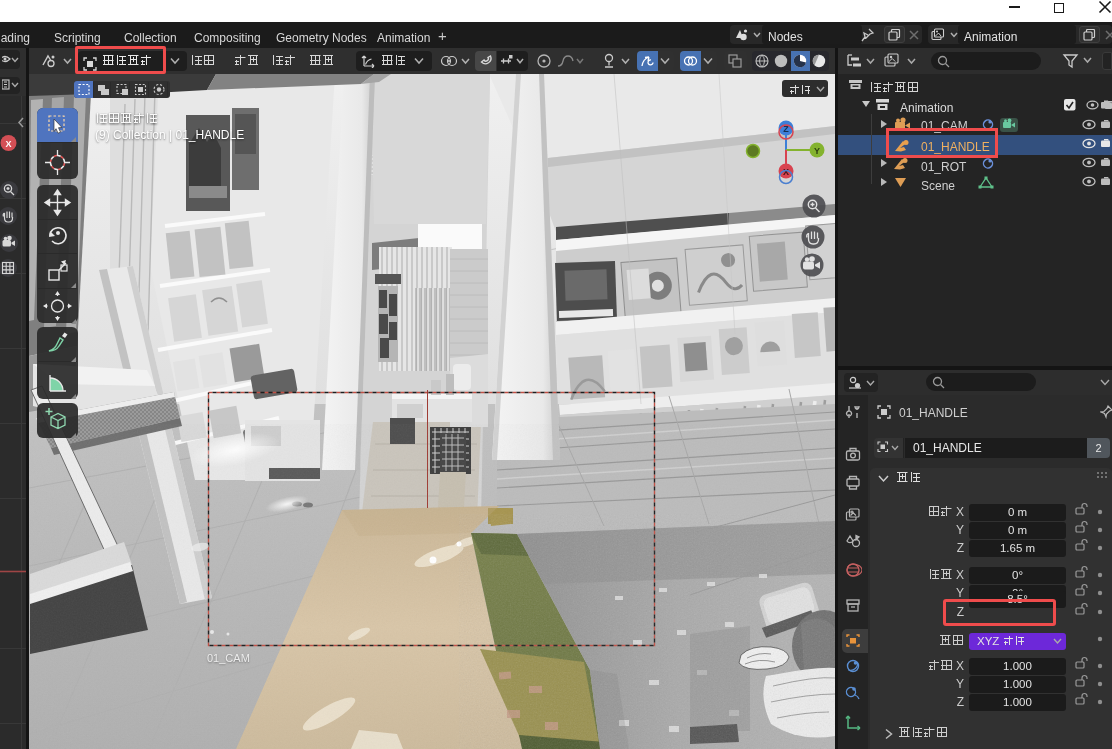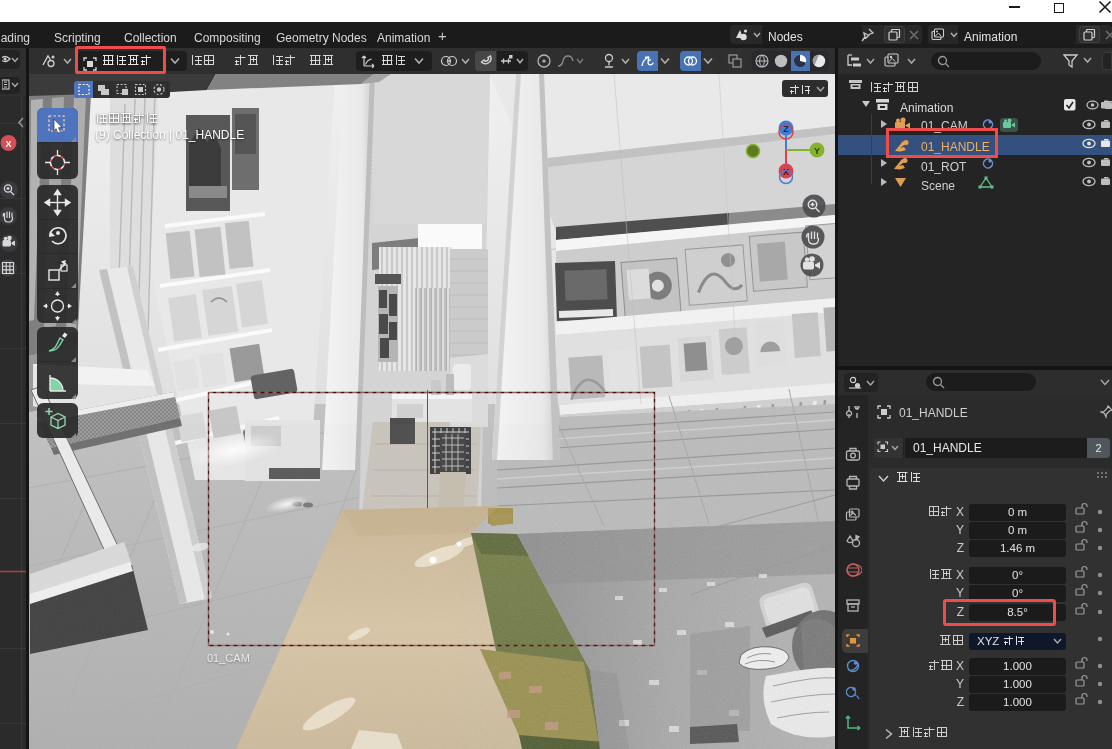--- a/index.html
+++ b/index.html
@@ -1024,29 +1024,29 @@
         <circle cx="6" cy="6" r="1"></circle>
         <circle cx="10" cy="6" r="1"></circle>
       </g>
     </svg>
 
   <div class="pl" style="top:135px"><i class="cj ca"></i><i class="cj cc"></i> X</div>
     <div class="pf" style="top:134px">0 m</div>
   <div class="pl" style="top:153px">Y</div>
     <div class="pf" style="top:152px">0 m</div>
   <div class="pl" style="top:171px">Z</div>
-    <div class="pf" style="top:170px">1.46 m</div>
+    <div class="pf" style="top:170px">1.65 m</div>
   <div class="pl" style="top:198px"><i class="cj cb"></i><i class="cj cd"></i> X</div>
     <div class="pf" style="top:197px">0°</div>
   <div class="pl" style="top:216px">Y</div>
     <div class="pf" style="top:215px">0°</div>
   <div class="pl" style="top:235px">Z</div>
-    <div class="pf" style="top:234px">8.5°</div>
+    <div class="pf" style="top:221px">8.5°</div>
   <div class="pl" style="top:264px"><i class="cj cd"></i><i class="cj ca"></i></div>
-  <div class="pf" style="top:263px;background:#0f172a;text-align:left;padding-left:8px">XYZ <i class="cj cc s9"></i><i class="cj cb s9"></i></div>
+  <div class="pf" style="top:263px;background:#6d28d9;text-align:left;padding-left:8px">XYZ <i class="cj cc s9"></i><i class="cj cb s9"></i></div>
   <svg class="a" style="left:215px;top:268px" width="10" height="8">
       <path d="M1 1 l3.5 4 3.5-4" stroke="#aaa" stroke-width="1.4" fill="none"></path>
     </svg>
   <div class="pl" style="top:289px"><i class="cj cc"></i><i class="cj ca"></i> X</div>
     <div class="pf" style="top:288px">1.000</div>
   <div class="pl" style="top:307px">Y</div>
     <div class="pf" style="top:306px">1.000</div>
   <div class="pl" style="top:325px">Z</div>
     <div class="pf" style="top:324px">1.000</div>
 

